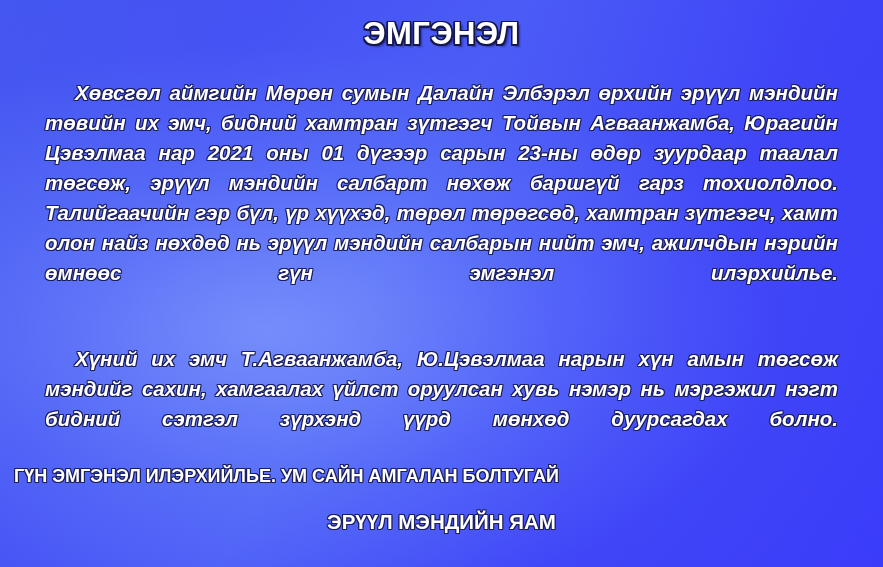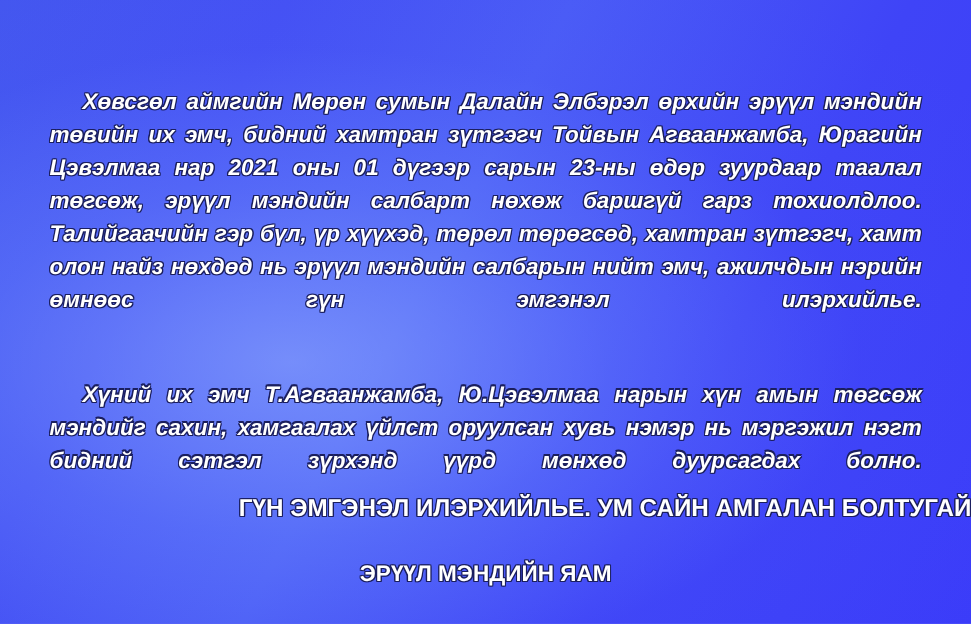--- a/index.html
+++ b/index.html
@@ -88,41 +88,42 @@
     width: 100%;
   }
 
   #closing-block {
     position: absolute;
     top: 448px;
     left: 0;
     width: 883px;
   }
   .closing-line {
-    text-align: right;
-    font-size: 22px;
+    text-align: left;
+    font-size: 18px;
     line-height: 28px;
-    margin: 0;
+    margin: 14px;
   }
   #signature-line {
     position: absolute;
     top: 508px;
     left: 0;
     width: 883px;
     text-align: center;
     font-size: 20.5px;
     line-height: 28px;
     margin: 0;
   }
 </style>
 </head>
 <body>
 
 <div id="notice-card">
 
+  <div id="notice-title" class="otext">ЭМГЭНЭЛ</div>
 
   <div id="body-block">
     <p class="para otext">Хөвсгөл аймгийн Мөрөн сумын Далайн Элбэрэл өрхийн эрүүл мэндийн төвийн их эмч, бидний хамтран зүтгэгч Тойвын Агваанжамба, Юрагийн Цэвэлмаа нар 2021 оны 01 дүгээр сарын 23-ны өдөр зуурдаар таалал төгсөж, эрүүл мэндийн салбарт нөхөж баршгүй гарз тохиолдлоо. Талийгаачийн гэр бүл, үр хүүхэд, төрөл төрөгсөд, хамтран зүтгэгч, хамт олон найз нөхдөд нь эрүүл мэндийн салбарын нийт эмч, ажилчдын нэрийн өмнөөс гүн эмгэнэл илэрхийлье.</p>
     <div class="para-gap"></div>
     <p class="para otext">Хүний их эмч Т.Агваанжамба, Ю.Цэвэлмаа нарын хүн амын төгсөж мэндийг сахин, хамгаалах үйлст оруулсан хувь нэмэр нь мэргэжил нэгт бидний сэтгэл зүрхэнд үүрд мөнхөд дуурсагдах болно.</p>
   </div>
 
   <div id="closing-block">
     <p class="closing-line otext">ГҮН ЭМГЭНЭЛ ИЛЭРХИЙЛЬЕ. УМ САЙН АМГАЛАН БОЛТУГАЙ</p>
   </div>

